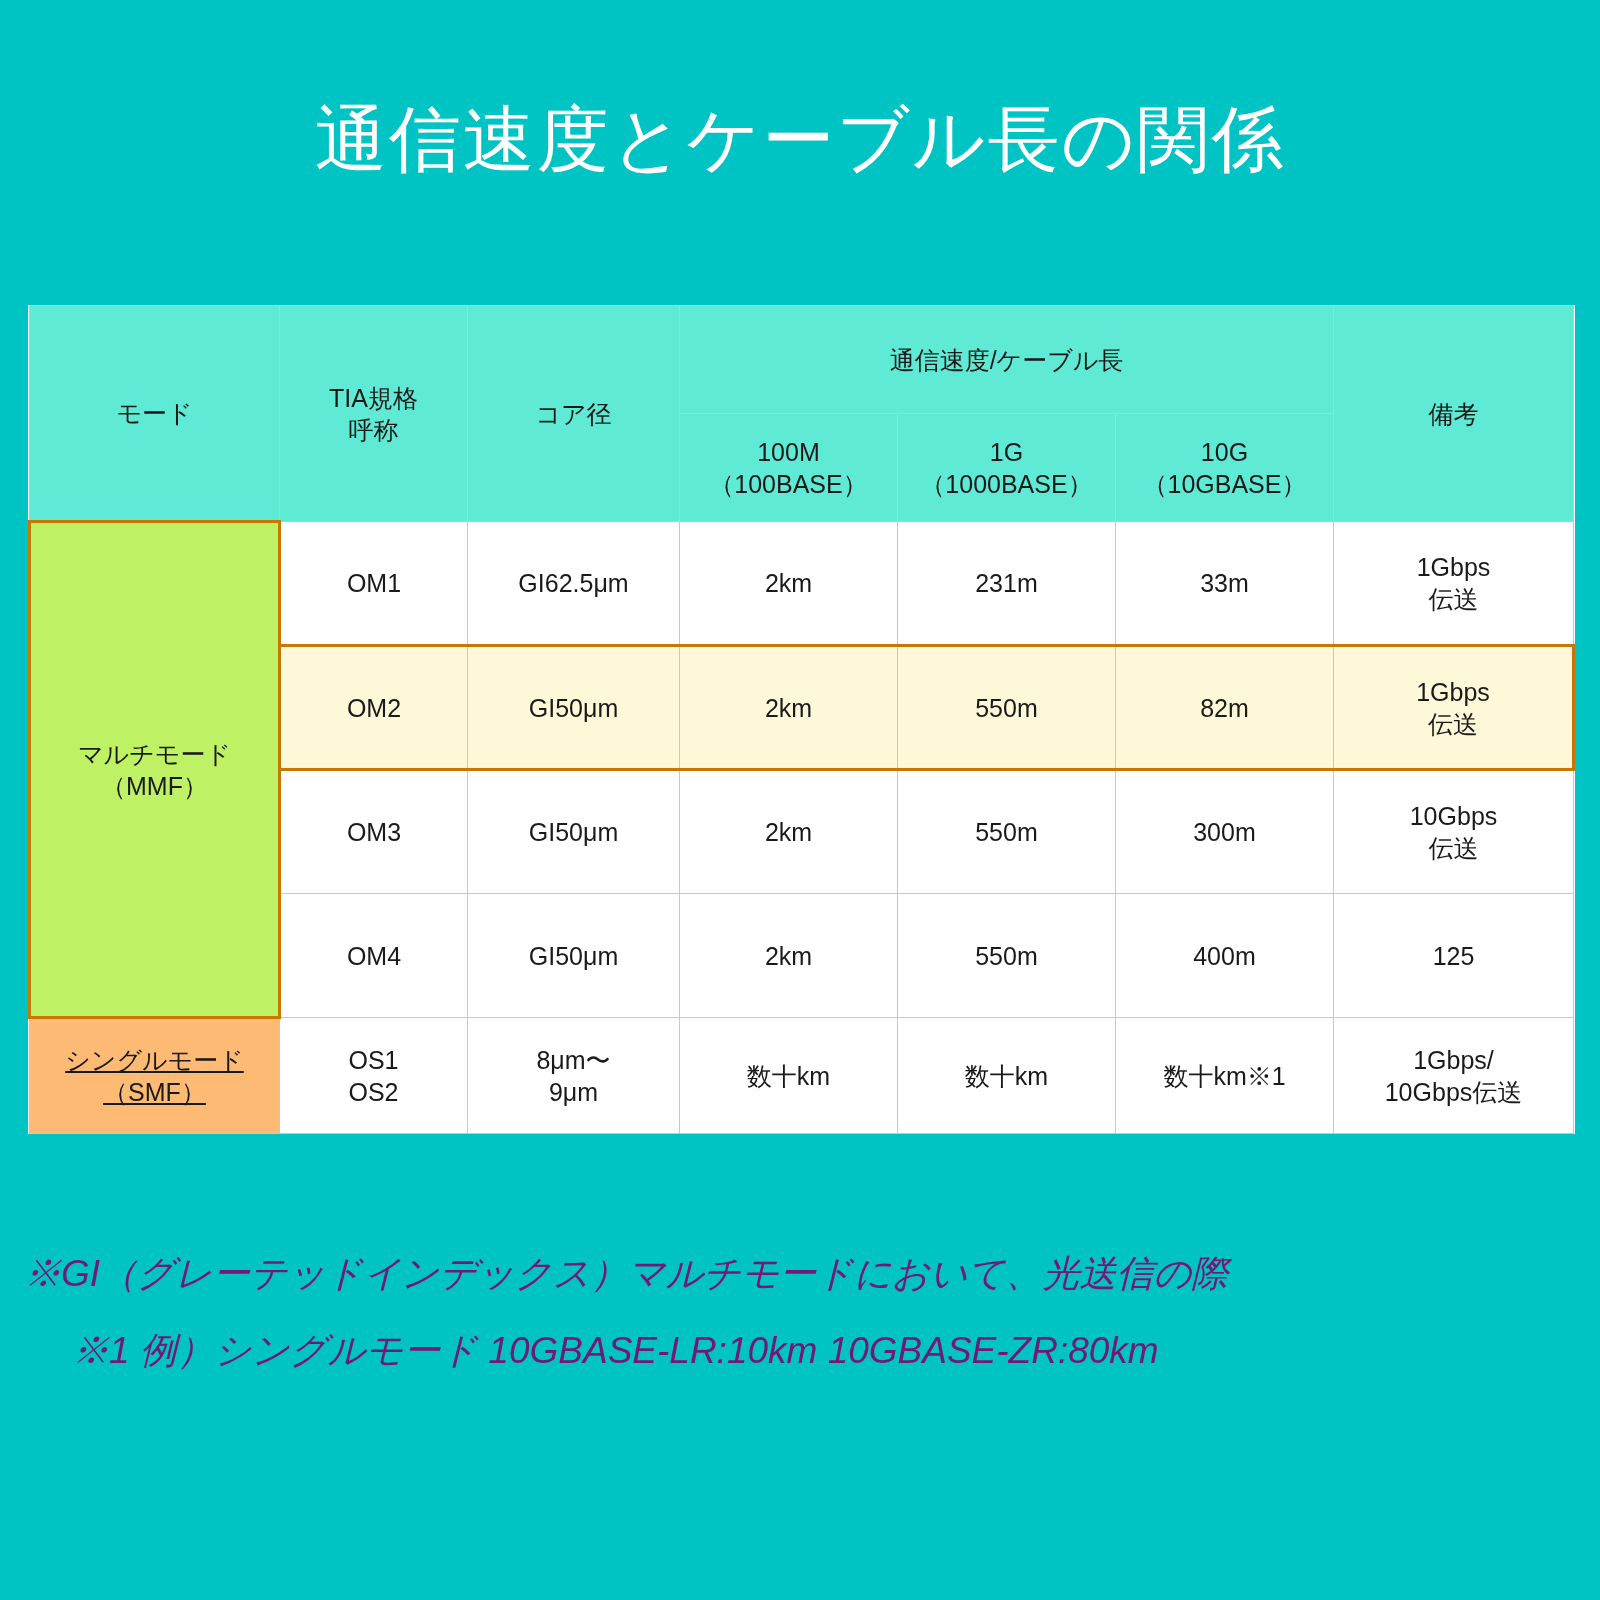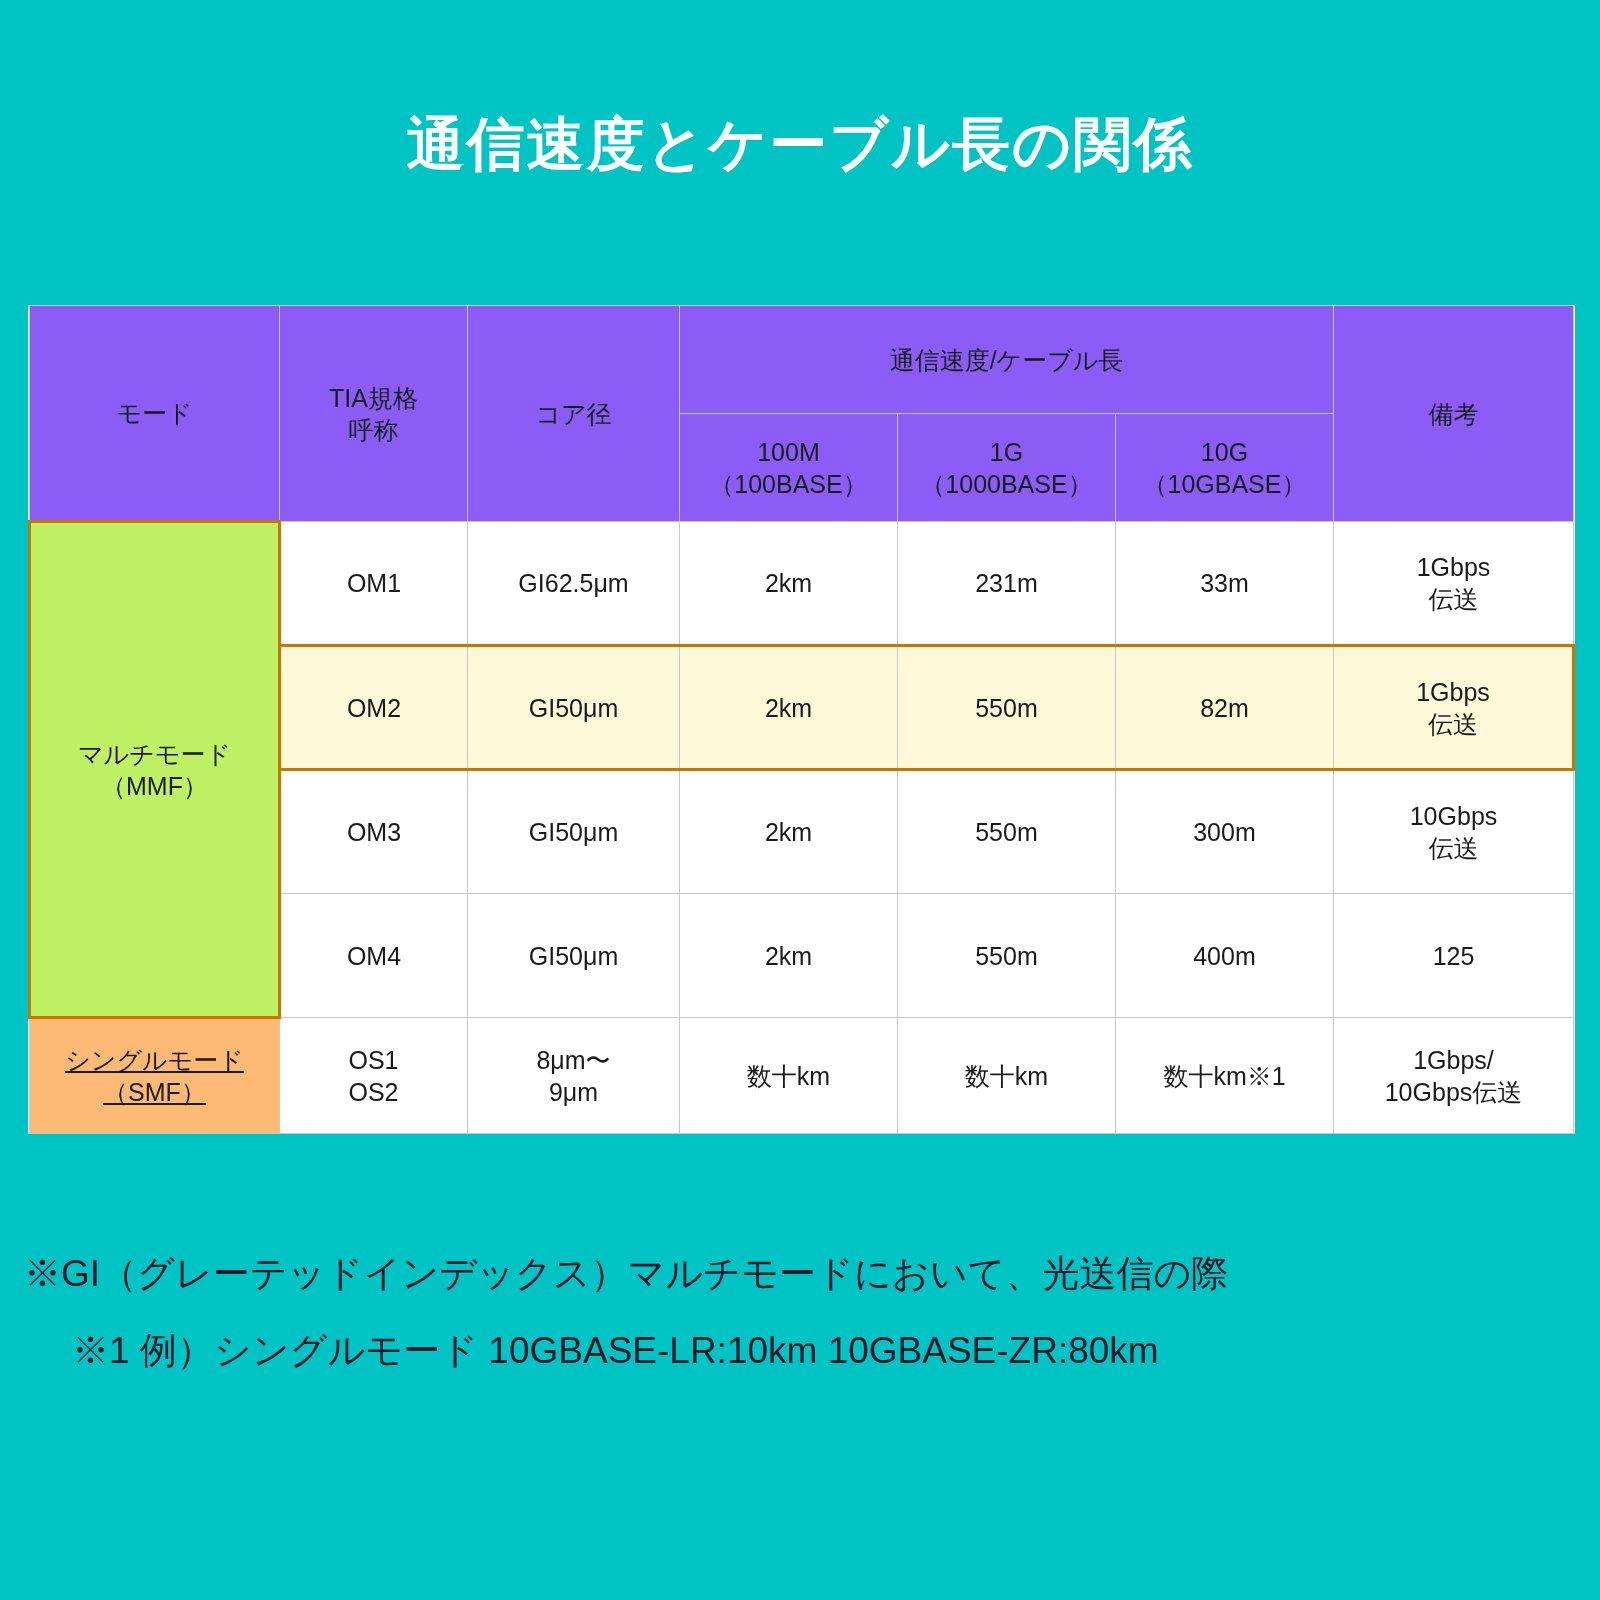--- a/index.html
+++ b/index.html
@@ -15,26 +15,26 @@
   }
   .page {
     position: relative;
     width: 1600px;
     height: 1600px;
     box-sizing: border-box;
   }
   .title {
     position: absolute;
     left: 0;
-    top: 112px;
+    top: 100px;
     width: 1600px;
     text-align: center;
     color: #ffffff;
-    font-size: 58px;
-    font-weight: bold;
+    font-size: 72px;
+    font-weight: normal;
     letter-spacing: 2px;
     line-height: 1.1;
     white-space: nowrap;
   }
 
   
   .table-wrap {
     position: absolute;
     left: 28px;
     top: 305px;
@@ -50,21 +50,21 @@
     border: 1px solid #c8c8c8;
     text-align: center;
     vertical-align: middle;
     font-weight: normal;
     color: #1a1a1a;
     font-size: 25px;
     line-height: 1.28;
     padding: 6px 4px;
   }
   th.head {
-    background: #8b5cf6;
+    background: #5eead4;
     font-size: 25px;
   }
   .cellsmall { font-size: 24px; }
 
   
   col.c0 { width: 250px; }
   col.c1 { width: 188px; }
   col.c2 { width: 212px; }
   col.c3 { width: 218px; }
   col.c4 { width: 218px; }
@@ -99,21 +99,22 @@
   tr.highlight td.hl-last {
     border-right: 3px solid #c87800 !important;
   }
 
   
   .notes {
     position: absolute;
     left: 24px;
     top: 1248px;
     width: 1556px;
-    color: #0f172a;
+    color: #701a75;
+    font-style: italic;
   }
   .note {
     font-size: 37px;
     line-height: 1.38;
     letter-spacing: 0px;
   }
   .note.n1 {
     text-indent: 0;
   }
   .note.n1 .cont {

